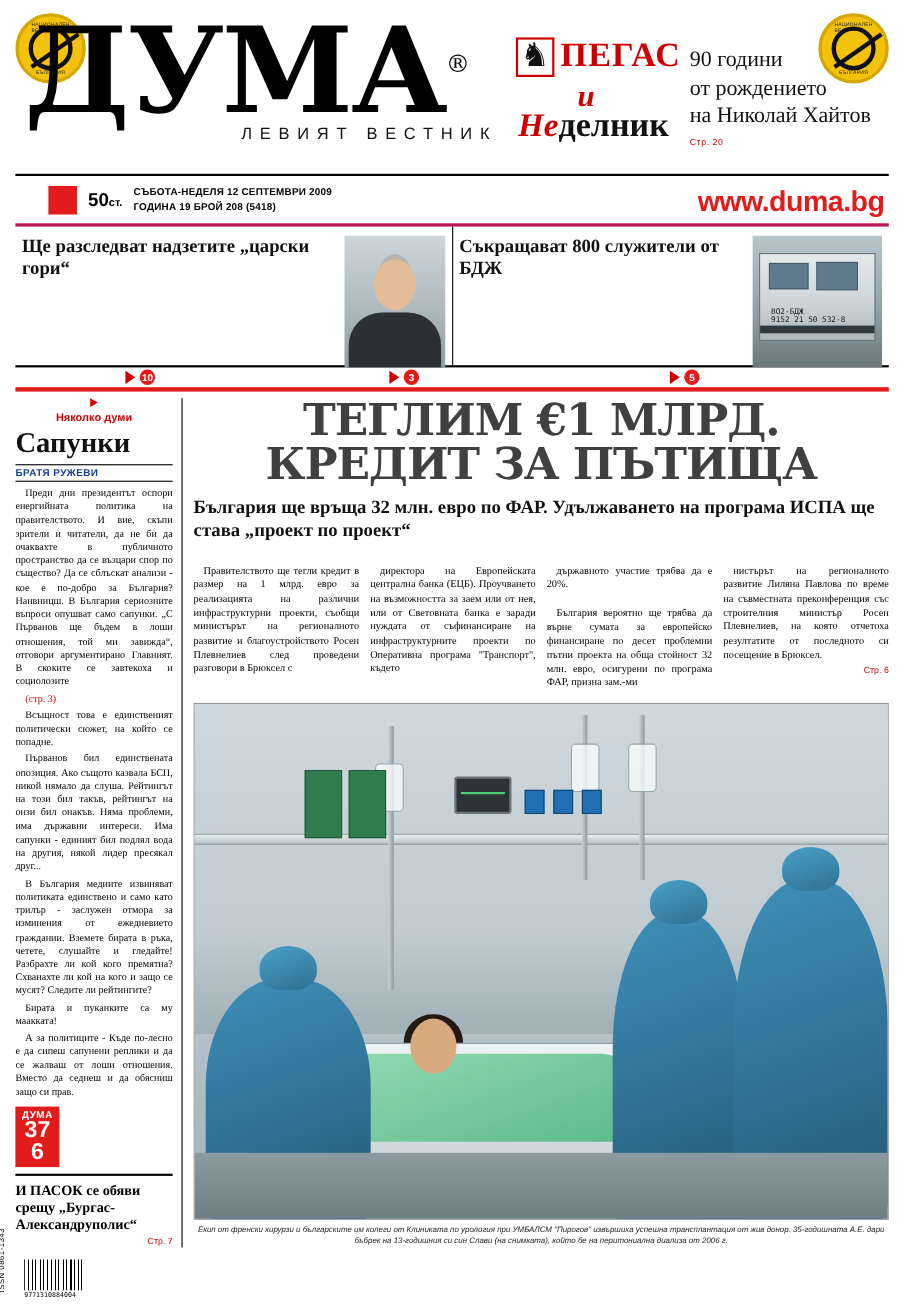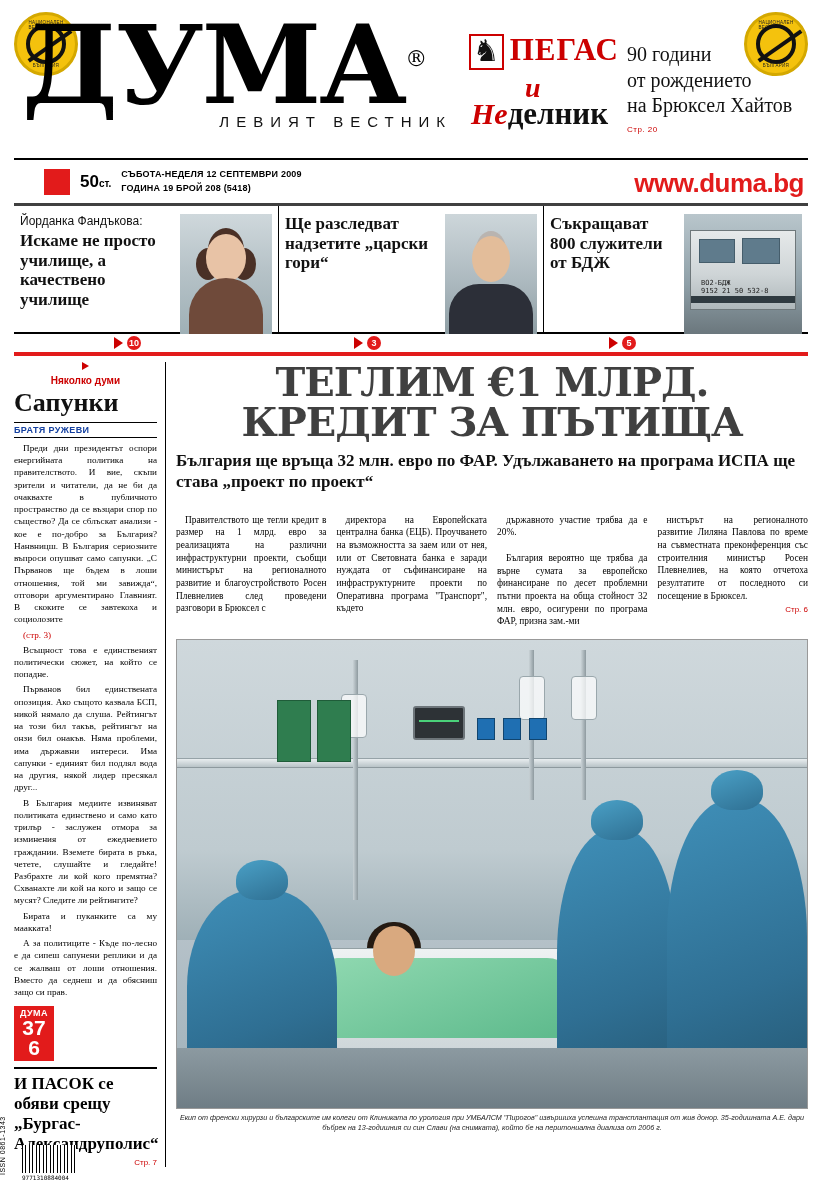--- a/index.html
+++ b/index.html
@@ -83,21 +83,21 @@
     color:#111;
   }
   .anniv .pg {
     margin-top:6px; font-size:8px; color:#c00;
     font-family:"Liberation Sans", sans-serif; letter-spacing:.5px;
   }
 
   
   .inforule-top { border-top:2px solid #000; margin-top:2px; }
   .infobar {
-    display:flex; align-items:center; height:46px; border-bottom:3px solid #404040;
+    display:flex; align-items:center; height:46px; border-bottom:3px solid #be185d;
     position:relative;
   }
   .redsq { width:26px; height:26px; background:#e21b1b; margin-right:10px; margin-left:30px;}
   .price {
     font-family:"Liberation Sans", sans-serif; font-weight:bold;
     font-size:17px; margin-right:10px;
   }
   .price small { font-size:10px; font-weight:bold; }
   .dateblock {
     font-family:"Liberation Sans", sans-serif; font-size:9px; font-weight:bold;
@@ -220,21 +220,21 @@
     width:40px; background:#e21b1b; color:#fff; text-align:center;
     font-family:"Liberation Sans", sans-serif; font-weight:bold;
     margin-top:8px; padding:2px 0 3px 0;
   }
   .leftbox-num .lbl { font-size:9px; letter-spacing:.5px; }
   .leftbox-num .n1 { font-size:21px; line-height:.95; }
   .leftbox-num .n2 { font-size:21px; line-height:.95; }
 
   .bottom-left-head {
     border-top:2px solid #000; margin-top:6px; padding-top:5px;
-    font-family:"Liberation Serif", serif; font-weight:bold; font-size:17px;
+    font-family:"Liberation Serif", serif; font-weight:bold; font-size:13px;
     line-height:1.18;
   }
   .bottom-left-pg {
     font-family:"Liberation Sans", sans-serif; font-size:8px; color:#c00;
     text-align:right; margin-top:4px;
   }
   .issn {
     position:absolute; left:6px; bottom:16px;
     transform:rotate(-90deg); transform-origin:left bottom;
     font-family:"Liberation Sans", sans-serif; font-size:7px; letter-spacing:.5px;
@@ -372,46 +372,37 @@
         <div class="pegas-horse"></div>
         <div class="pegas-title">ПЕГАС</div>
       </div>
       <div class="pegas-and">и</div>
       <div class="pegas-ned"><span class="red">Не</span><span>делник</span></div>
     </div>
 
     <div class="anniv">
       <div>90 години</div>
       <div>от рождението</div>
-      <div>на Брюксел Хайтов</div>
+      <div>на Николай Хайтов</div>
       <div class="pg">Стр. 20</div>
     </div>
   </div>
 
   <div class="inforule-top"></div>
   <div class="infobar">
     <div class="redsq"></div>
     <div class="price"><span>50</span><small>ст.</small></div>
     <div class="dateblock">
       <div>СЪБОТА-НЕДЕЛЯ  12 СЕПТЕМВРИ 2009</div>
       <div>ГОДИНА 19 БРОЙ 208 (5418)</div>
     </div>
     <div class="site">www.duma.bg</div>
   </div>
 
   <div class="teasers">
-    <div class="teaser">
-      <div class="t-text">
-        <div class="t-kicker">Йорданка Фандъкова:</div>
-        <div class="t-head">Искаме не просто училище, а качествено училище</div>
-      </div>
-      <div class="t-photo">
-          <div class="ph ph-woman"></div>
-        </div>
-    </div>
     <div class="teaser">
       <div class="t-text">
         <div class="t-head">Ще разследват надзетите „царски гори“</div>
       </div>
       <div class="t-photo">
           <div class="ph ph-man"></div>
         </div>
     </div>
     <div class="teaser">
       <div class="t-text">

